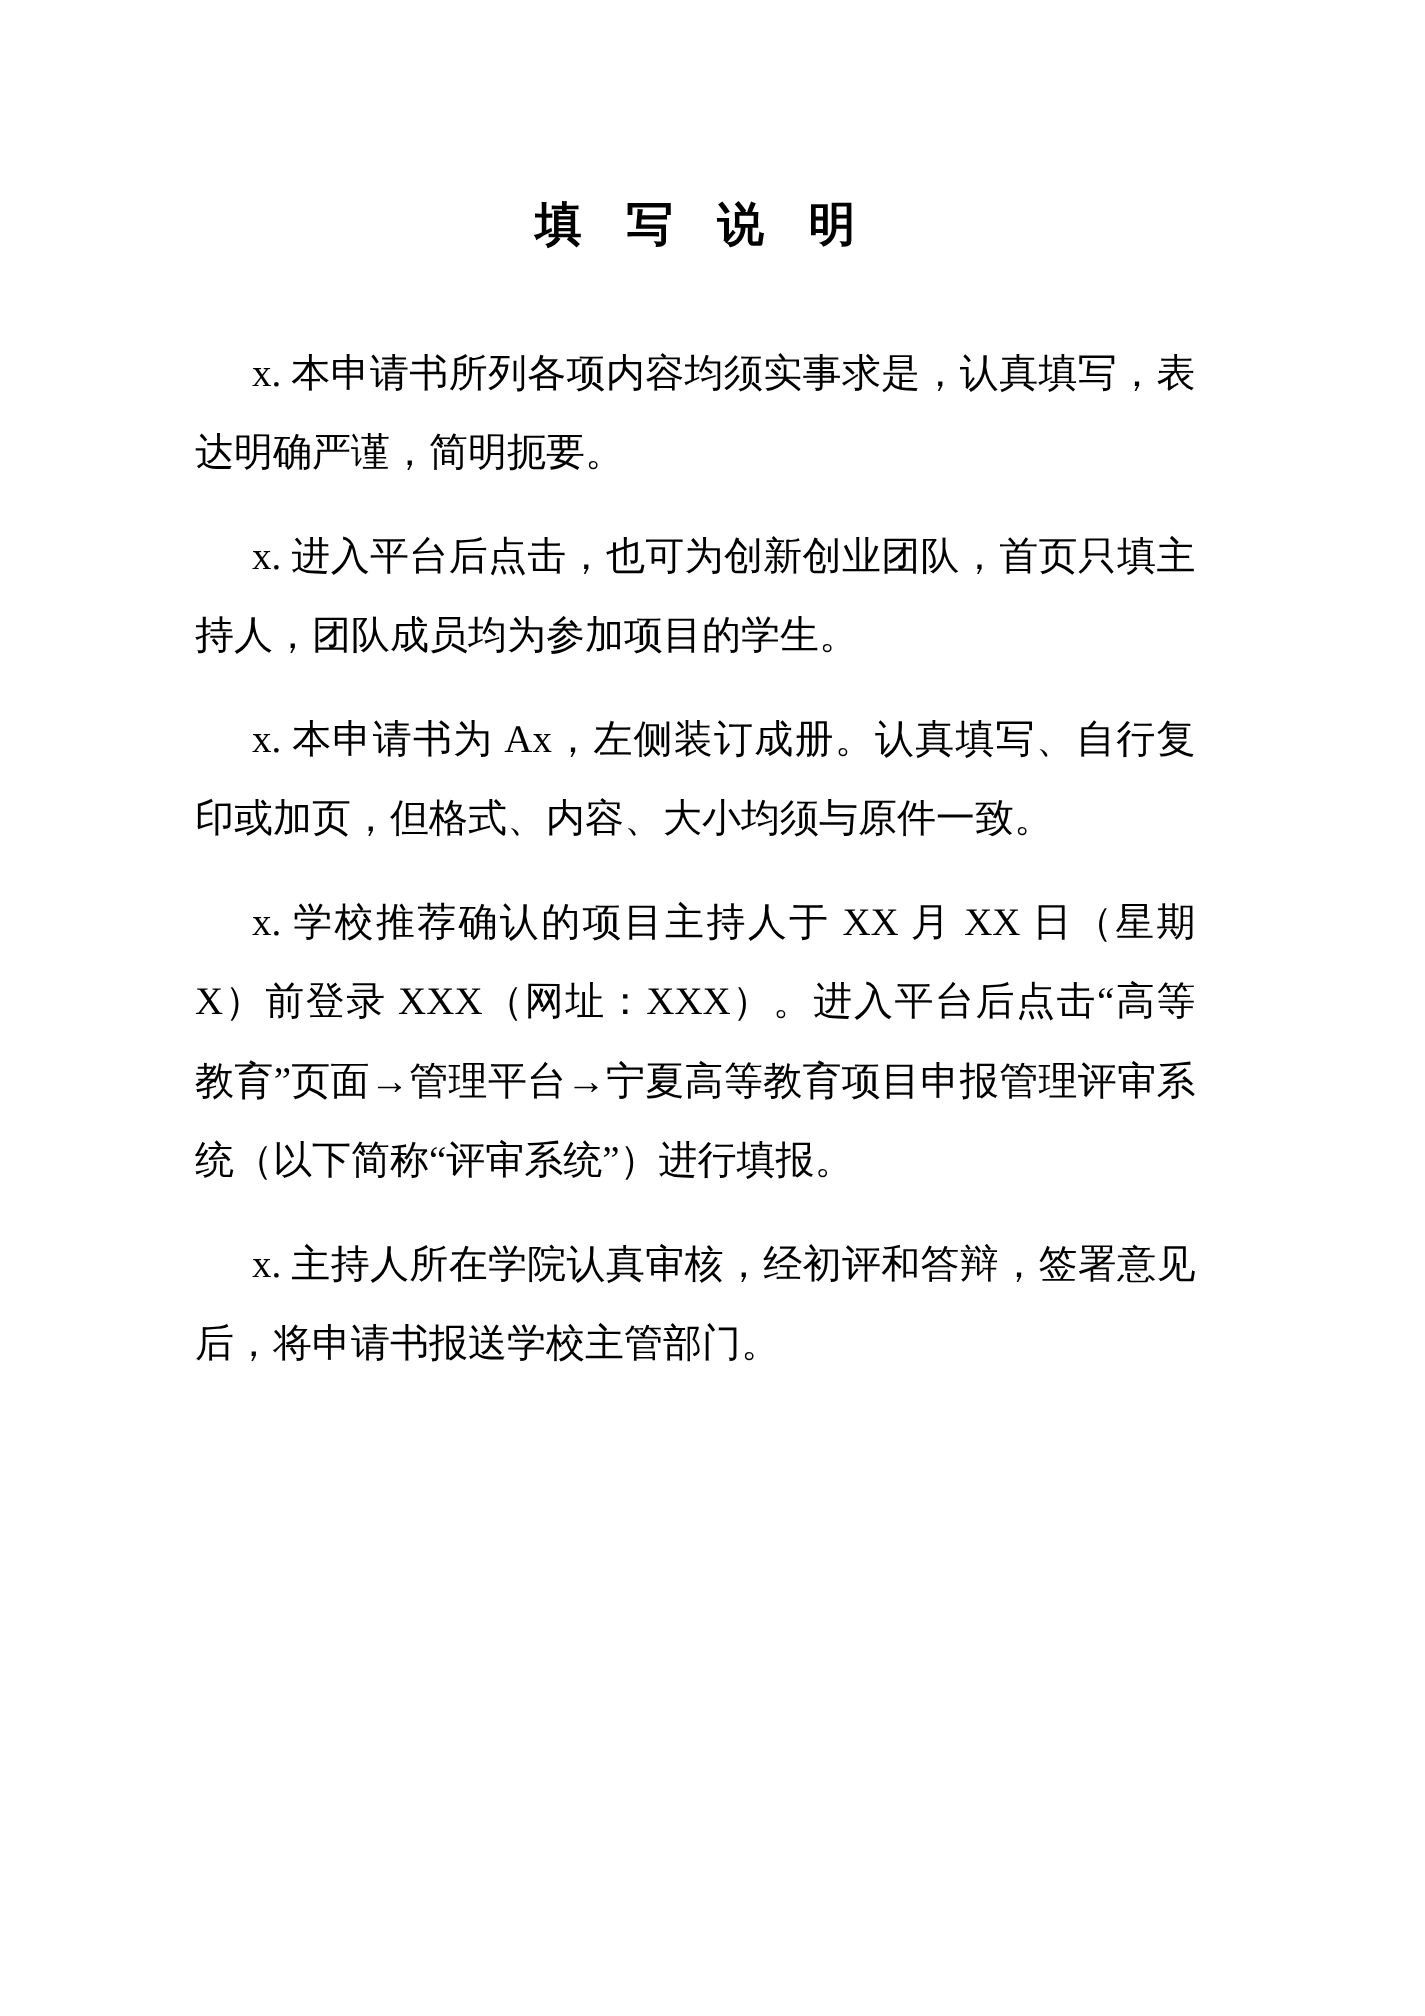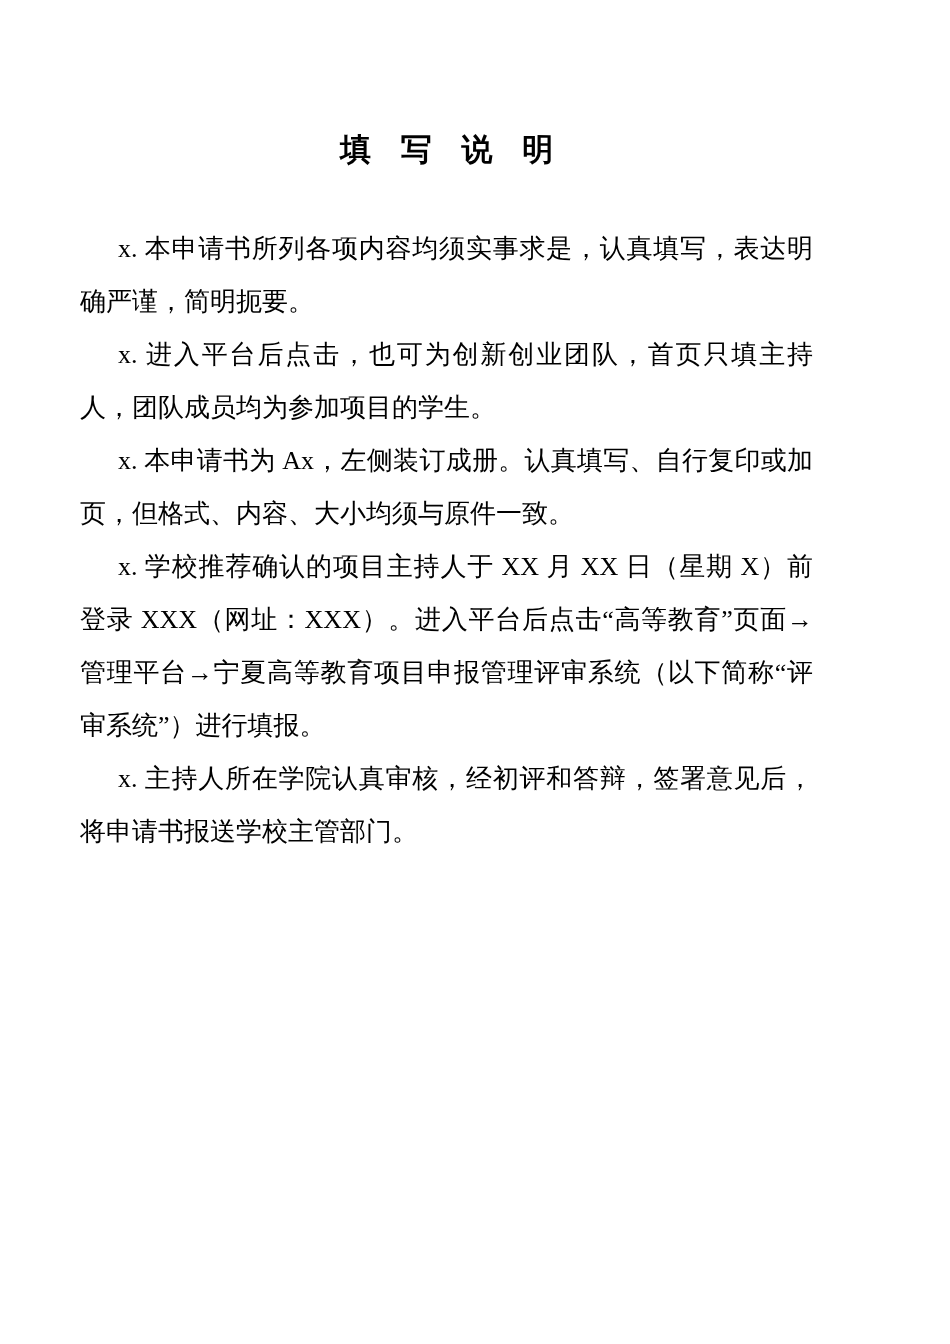--- a/index.html
+++ b/index.html
@@ -6,40 +6,40 @@
     margin: 0;
     padding: 0;
     background: #ffffff;
   }
   .page {
     position: relative;
     width: 950px;
     height: 1344px;
     background: #ffffff;
     box-sizing: border-box;
-    padding: 130px 137px 0 80px;
+    padding: 130px 137px 0 114px;
     color: #000000;
     font-family: "Liberation Serif", "DejaVu Serif", serif;
     overflow: hidden;
   }
   .doc-title {
     margin: 0;
     text-align: center;
     font-size: 31px;
     font-weight: bold;
     line-height: 40px;
     letter-spacing: 11px;
     padding-left: 11px; 
     white-space: nowrap;
   }
   .doc-body {
     margin-top: 52px;
   }
   .doc-body p {
-    margin: 0;
+    margin: 16px;
     font-size: 26px;
     line-height: 53px;
     text-align: justify;
     text-indent: 38px;
     word-break: break-all;
   }
 </style>
 </head>
 <body>
 

